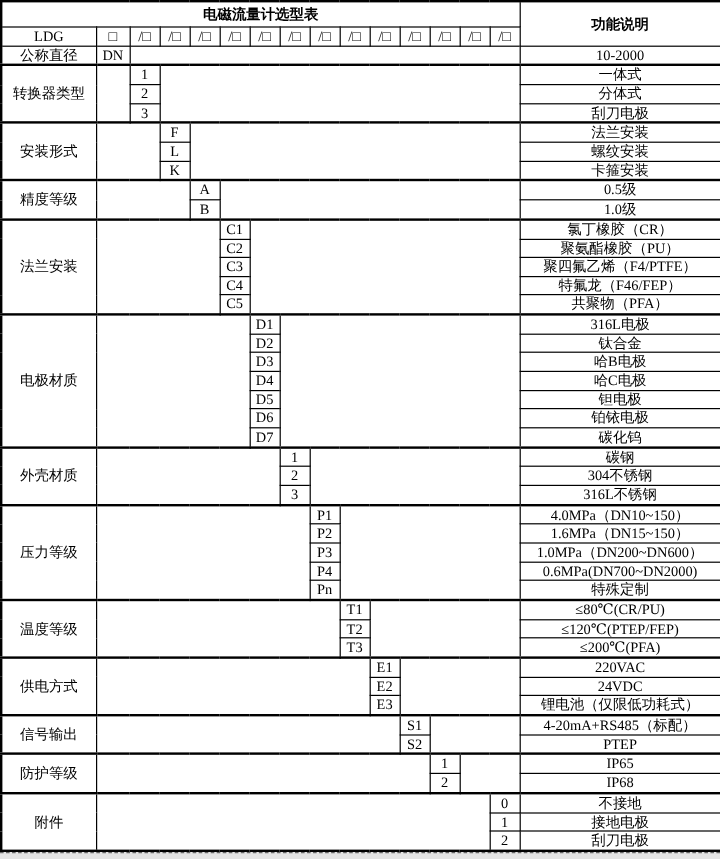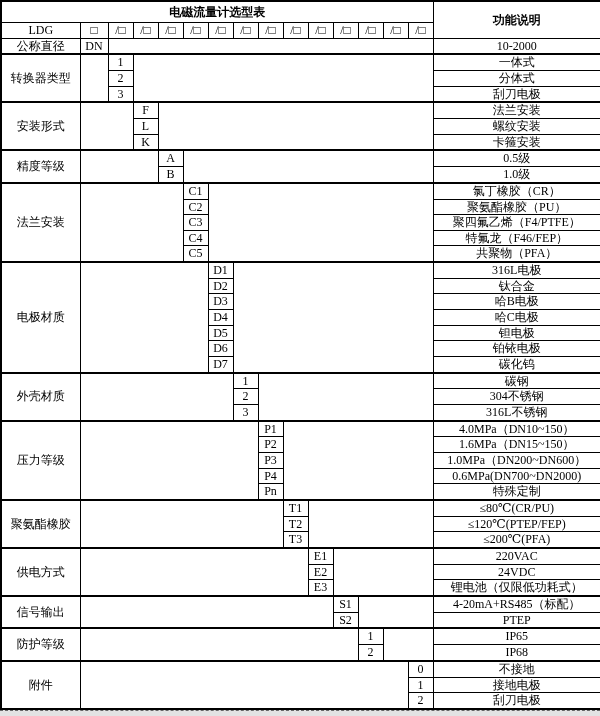--- a/index.html
+++ b/index.html
@@ -200,21 +200,21 @@
         </tr>
         <tr>
           <td class="code">P4</td>
           <td class="val val-left">0.6MPa(DN700~DN2000)</td>
         </tr>
         <tr>
           <td class="code">Pn</td>
           <td class="val">特殊定制</td>
         </tr>
         <tr class="blk">
-          <td class="cat" rowspan="3">聚氨酯橡胶</td>
+          <td class="cat" rowspan="3">温度等级</td>
           <td colspan="8" rowspan="3"></td>
           <td class="code">T1</td>
           <td colspan="5" rowspan="3"></td>
           <td class="val">≤80℃(CR/PU)</td>
         </tr>
         <tr>
           <td class="code">T2</td>
           <td class="val">≤120℃(PTEP/FEP)</td>
         </tr>
         <tr>

